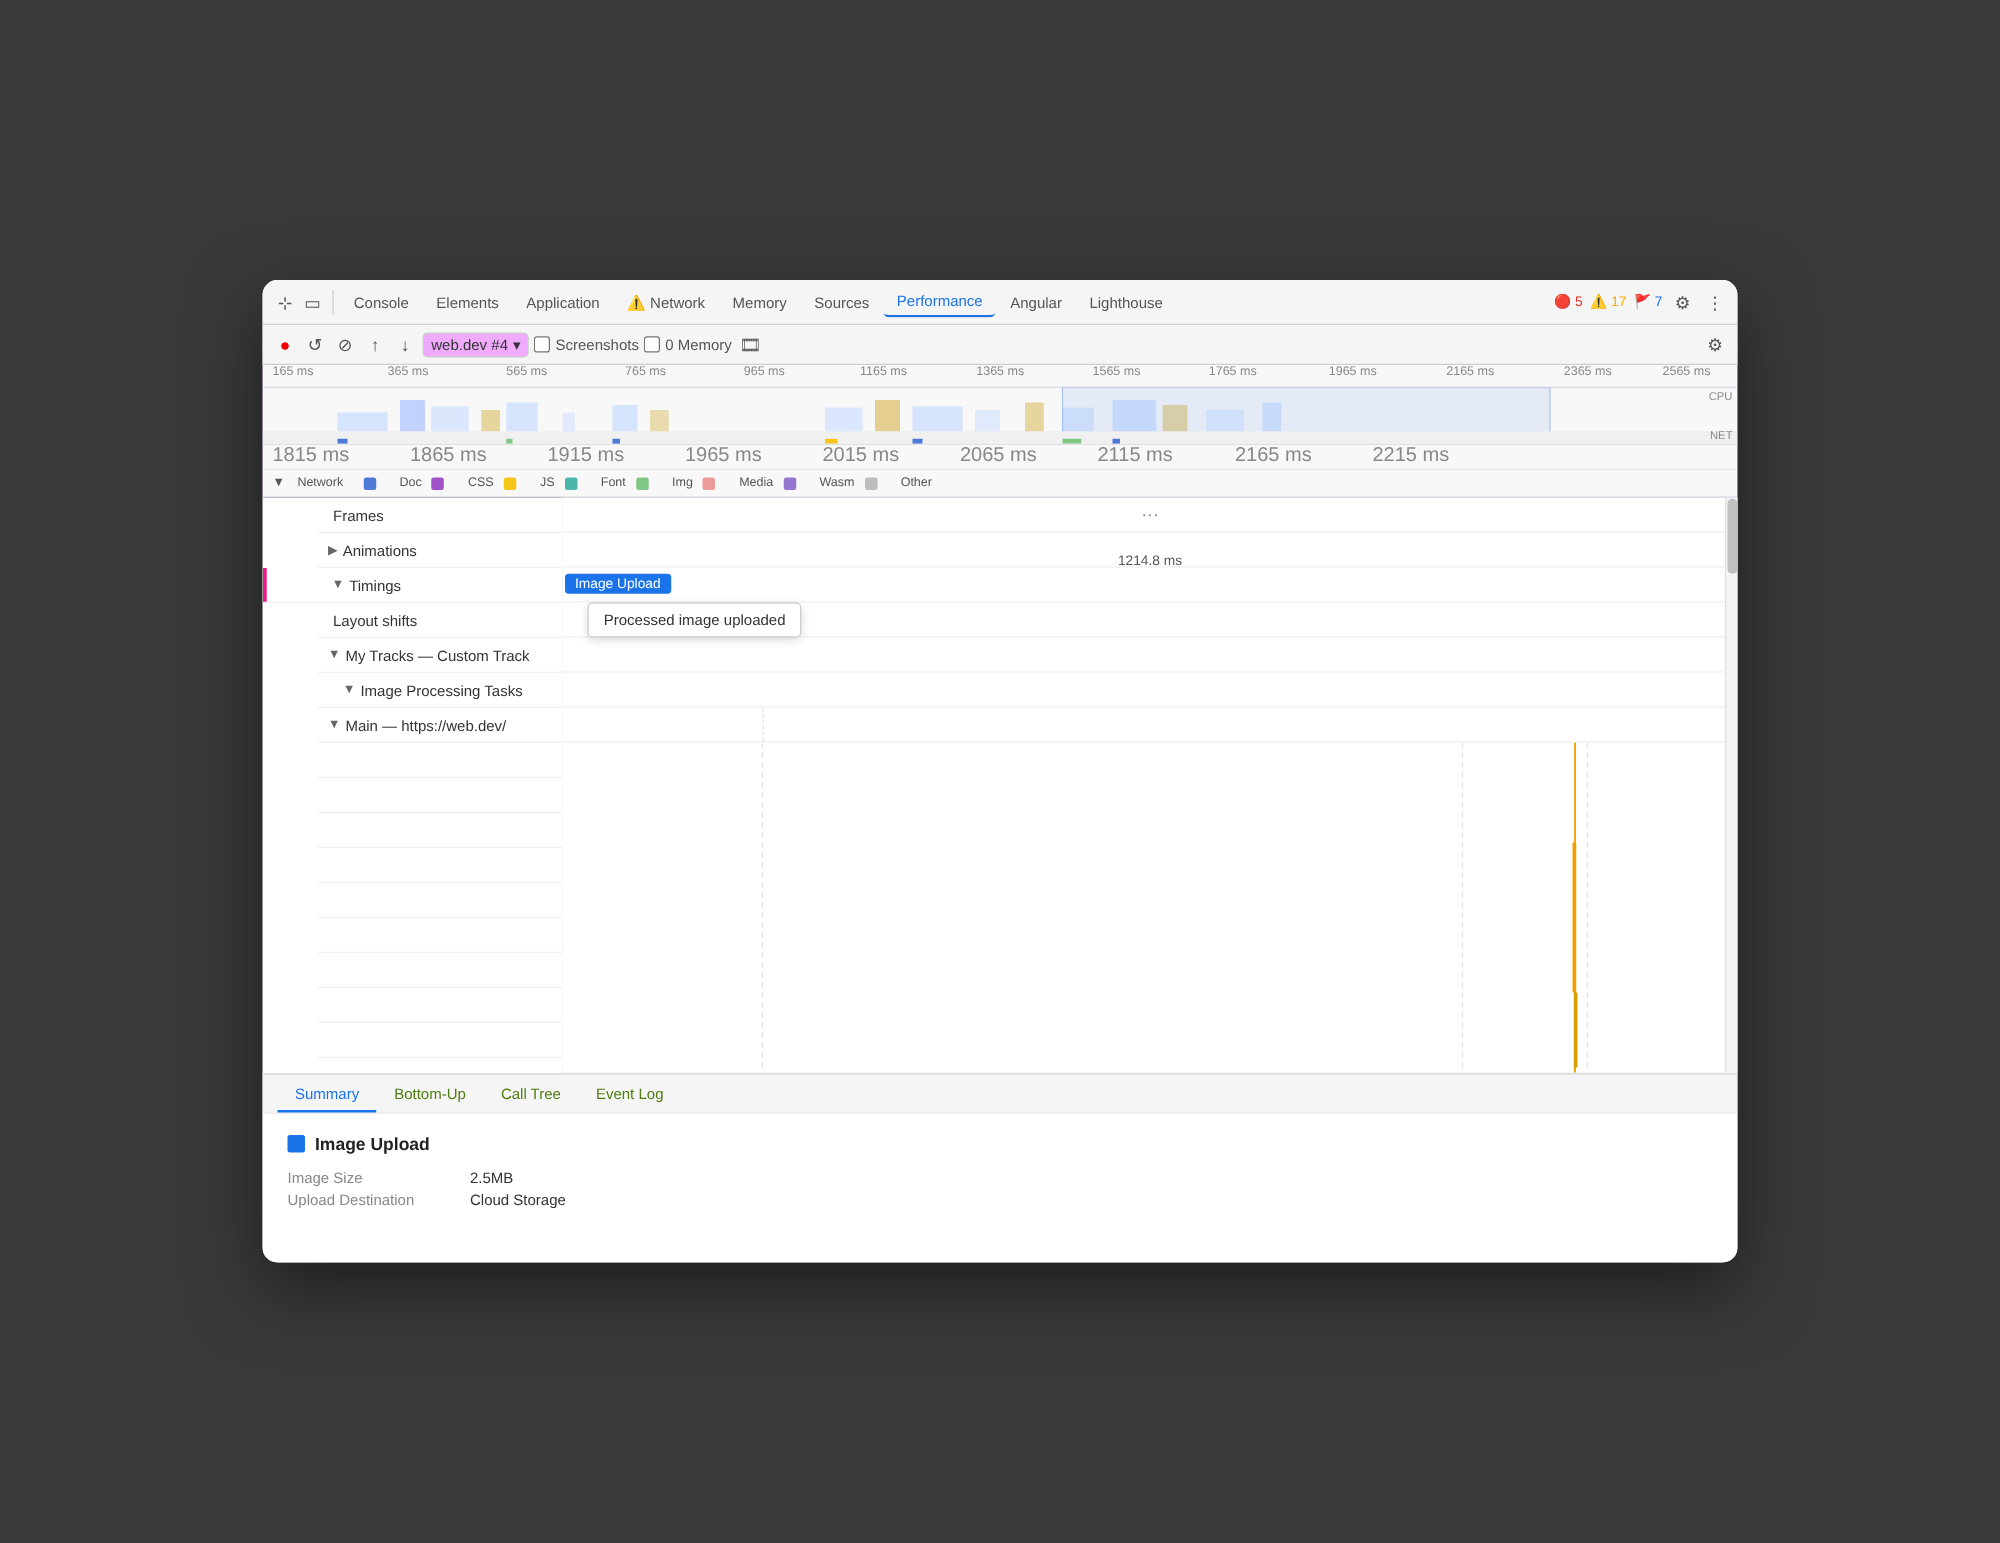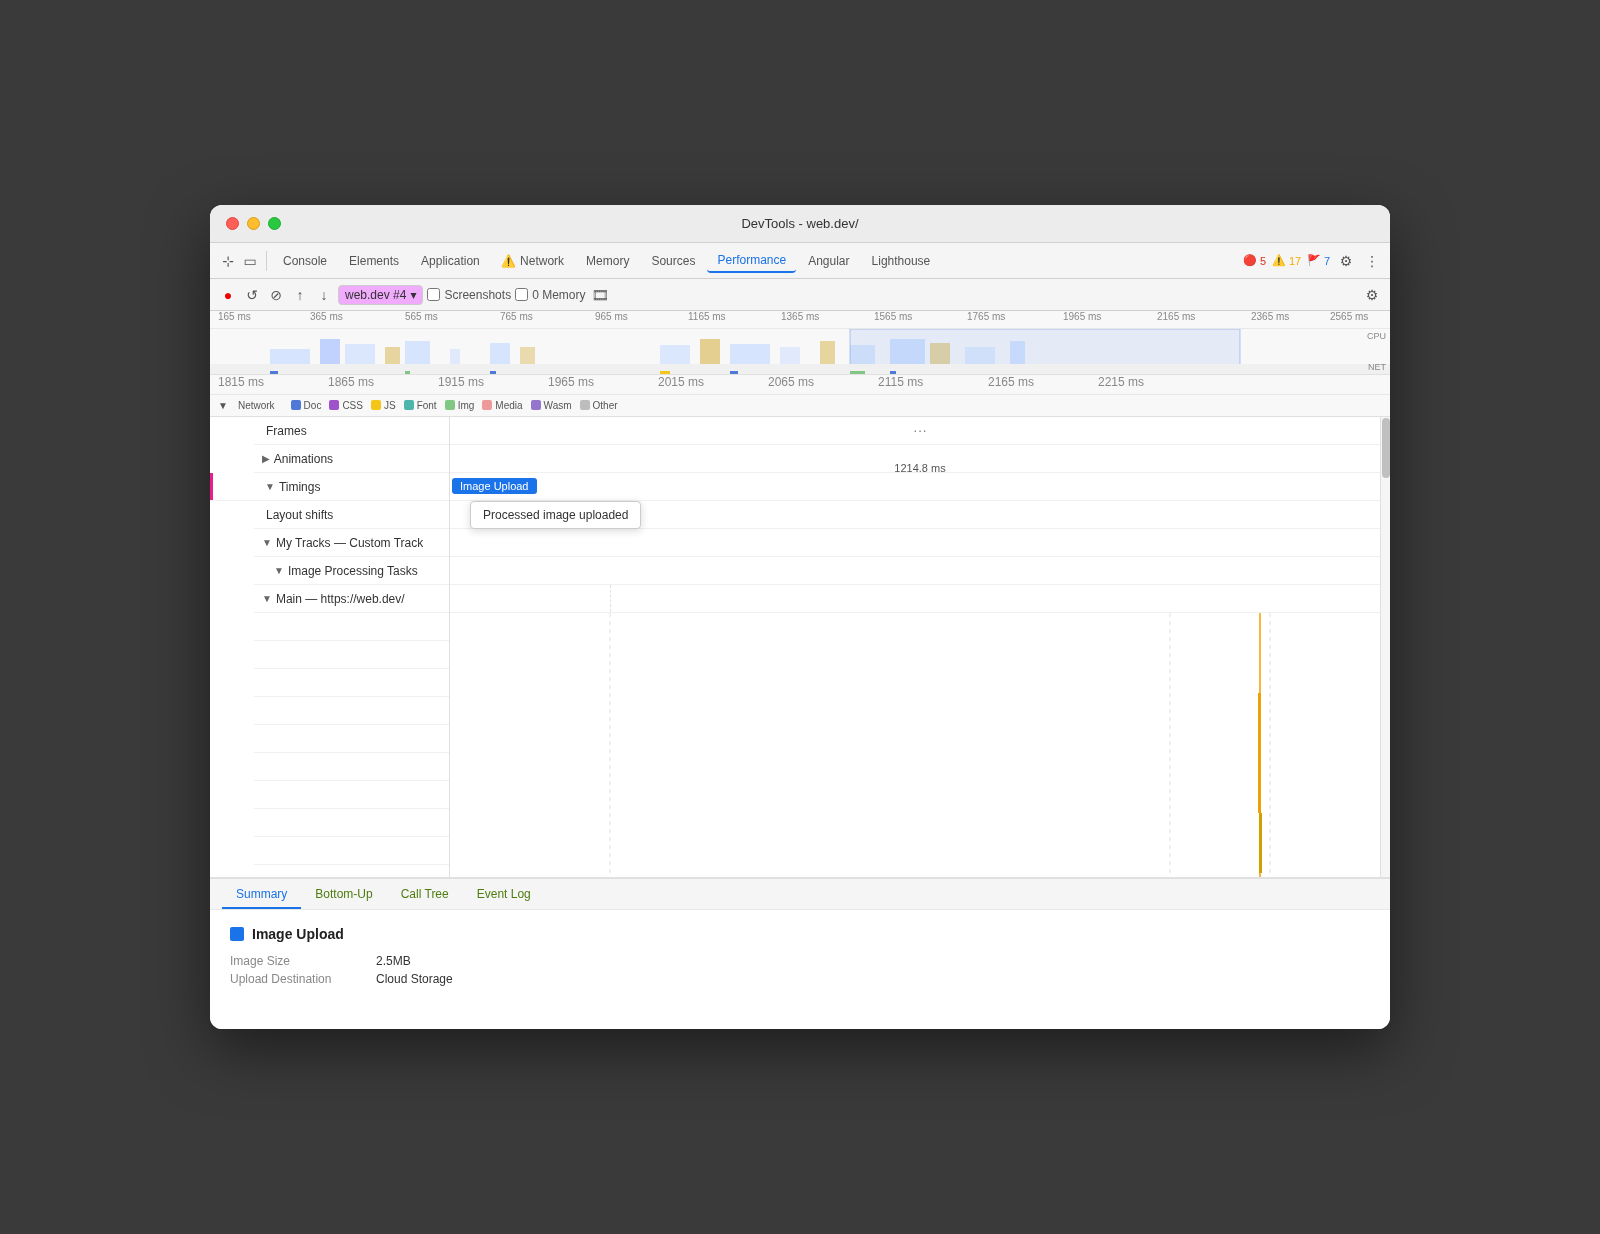--- a/index.html
+++ b/index.html
@@ -129,39 +129,39 @@
     .timeline-container {
       background: #4c1d95;
       overflow: hidden;
     }
     .timeline-tick {
       font-size: 10px;
       color: #888;
       position: absolute;
     }
     .second-tick {
-      font-size: 12px;
+      font-size: 16px;
       color: #888;
       position: absolute;
     }
     .network-legend {
       display: flex;
       align-items: center;
       gap: 8px;
       padding: 2px 8px;
       font-size: 10px;
       color: #555;
       background: #f8f8f8;
       border-bottom: 1px solid #e0e0e0;
       height: 22px;
     }
     .legend-item {
       display: flex;
-      align-items: flex-start;
-      gap: 3px;
+      align-items: flex-end;
+      gap: 19px;
     }
     .legend-dot {
       width: 10px;
       height: 10px;
       border-radius: 2px;
     }
     .main-content {
       display: flex;
       height: 460px;
     }
@@ -352,28 +352,20 @@
       transform: translateX(-50%);
       font-size: 14px;
       color: #888;
     }
   </style>
 </head>
 <body>
 
 <div class="window">
 
-  <div class="titlebar">
-    <div class="traffic-lights">
-      <div class="tl close"></div>
-      <div class="tl min"></div>
-      <div class="tl max"></div>
-    </div>
-    <span class="titlebar-title">DevTools - web.dev/</span>
-  </div>
 
   <div class="toolbar">
     <div class="ctrl-btn">⊹</div>
     <div class="ctrl-btn">▭</div>
     <div class="toolbar-sep"></div>
     <div class="toolbar-tab">Console</div>
     <div class="toolbar-tab">Elements</div>
     <div class="toolbar-tab">Application</div>
     <div class="toolbar-tab">
       <span>⚠️</span>

